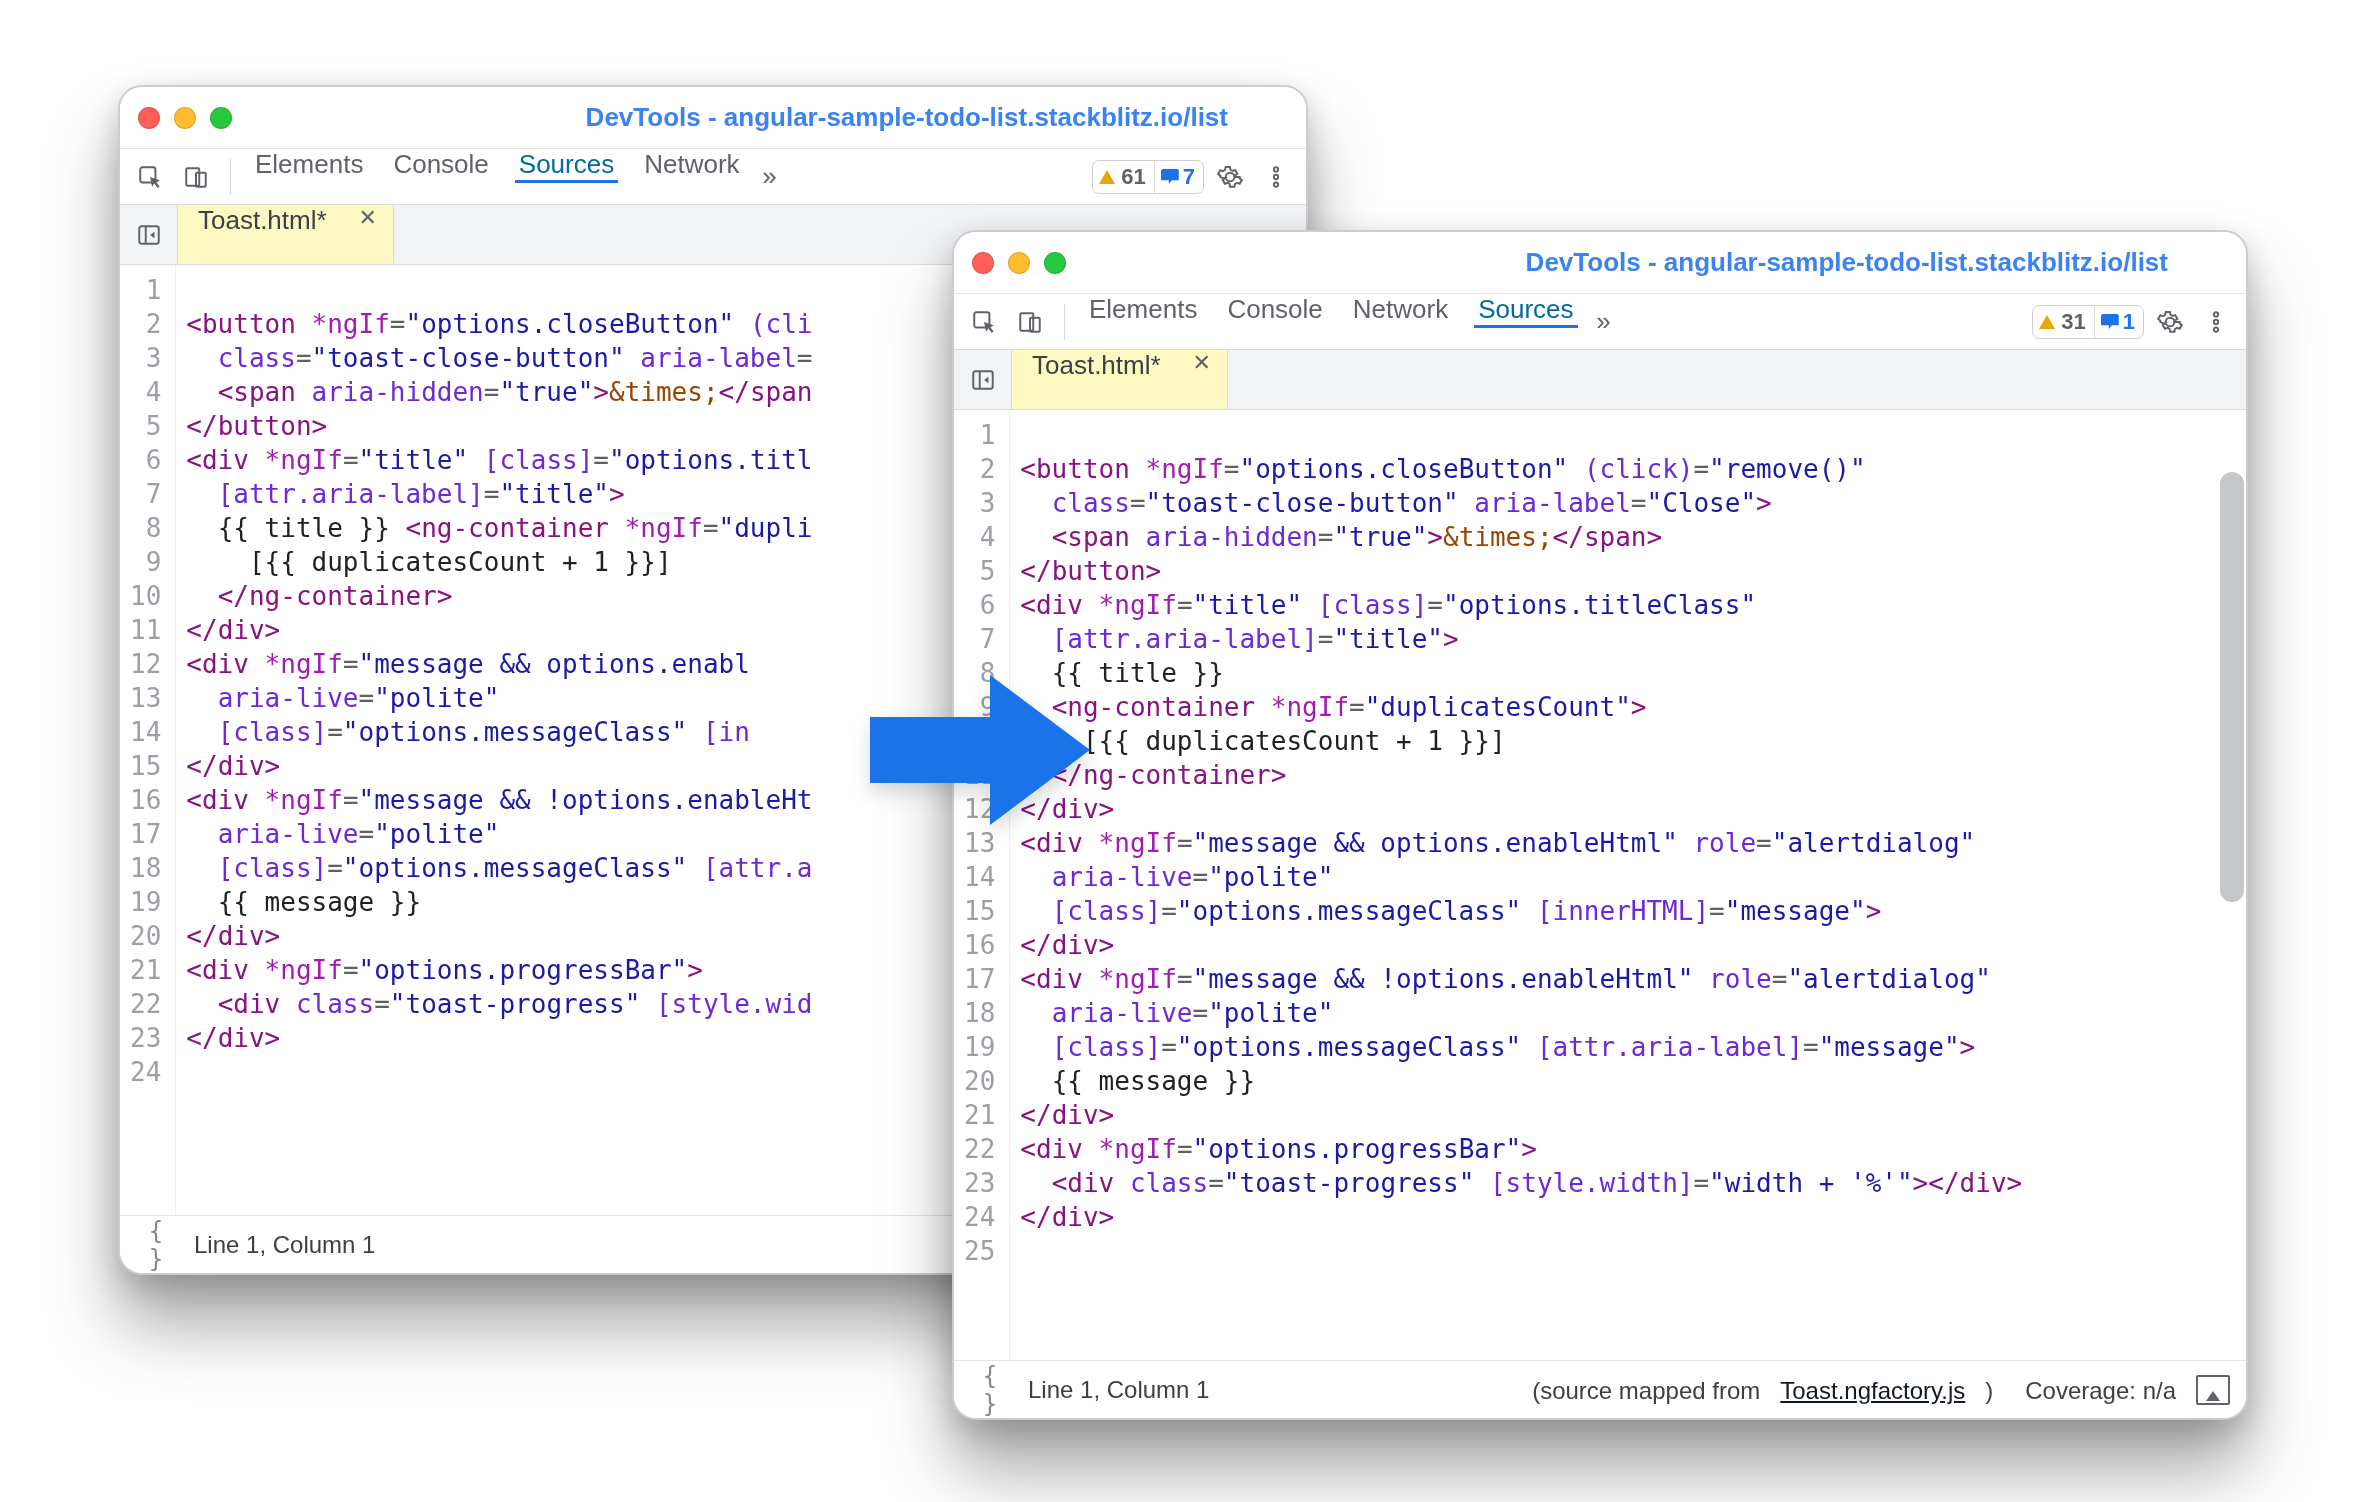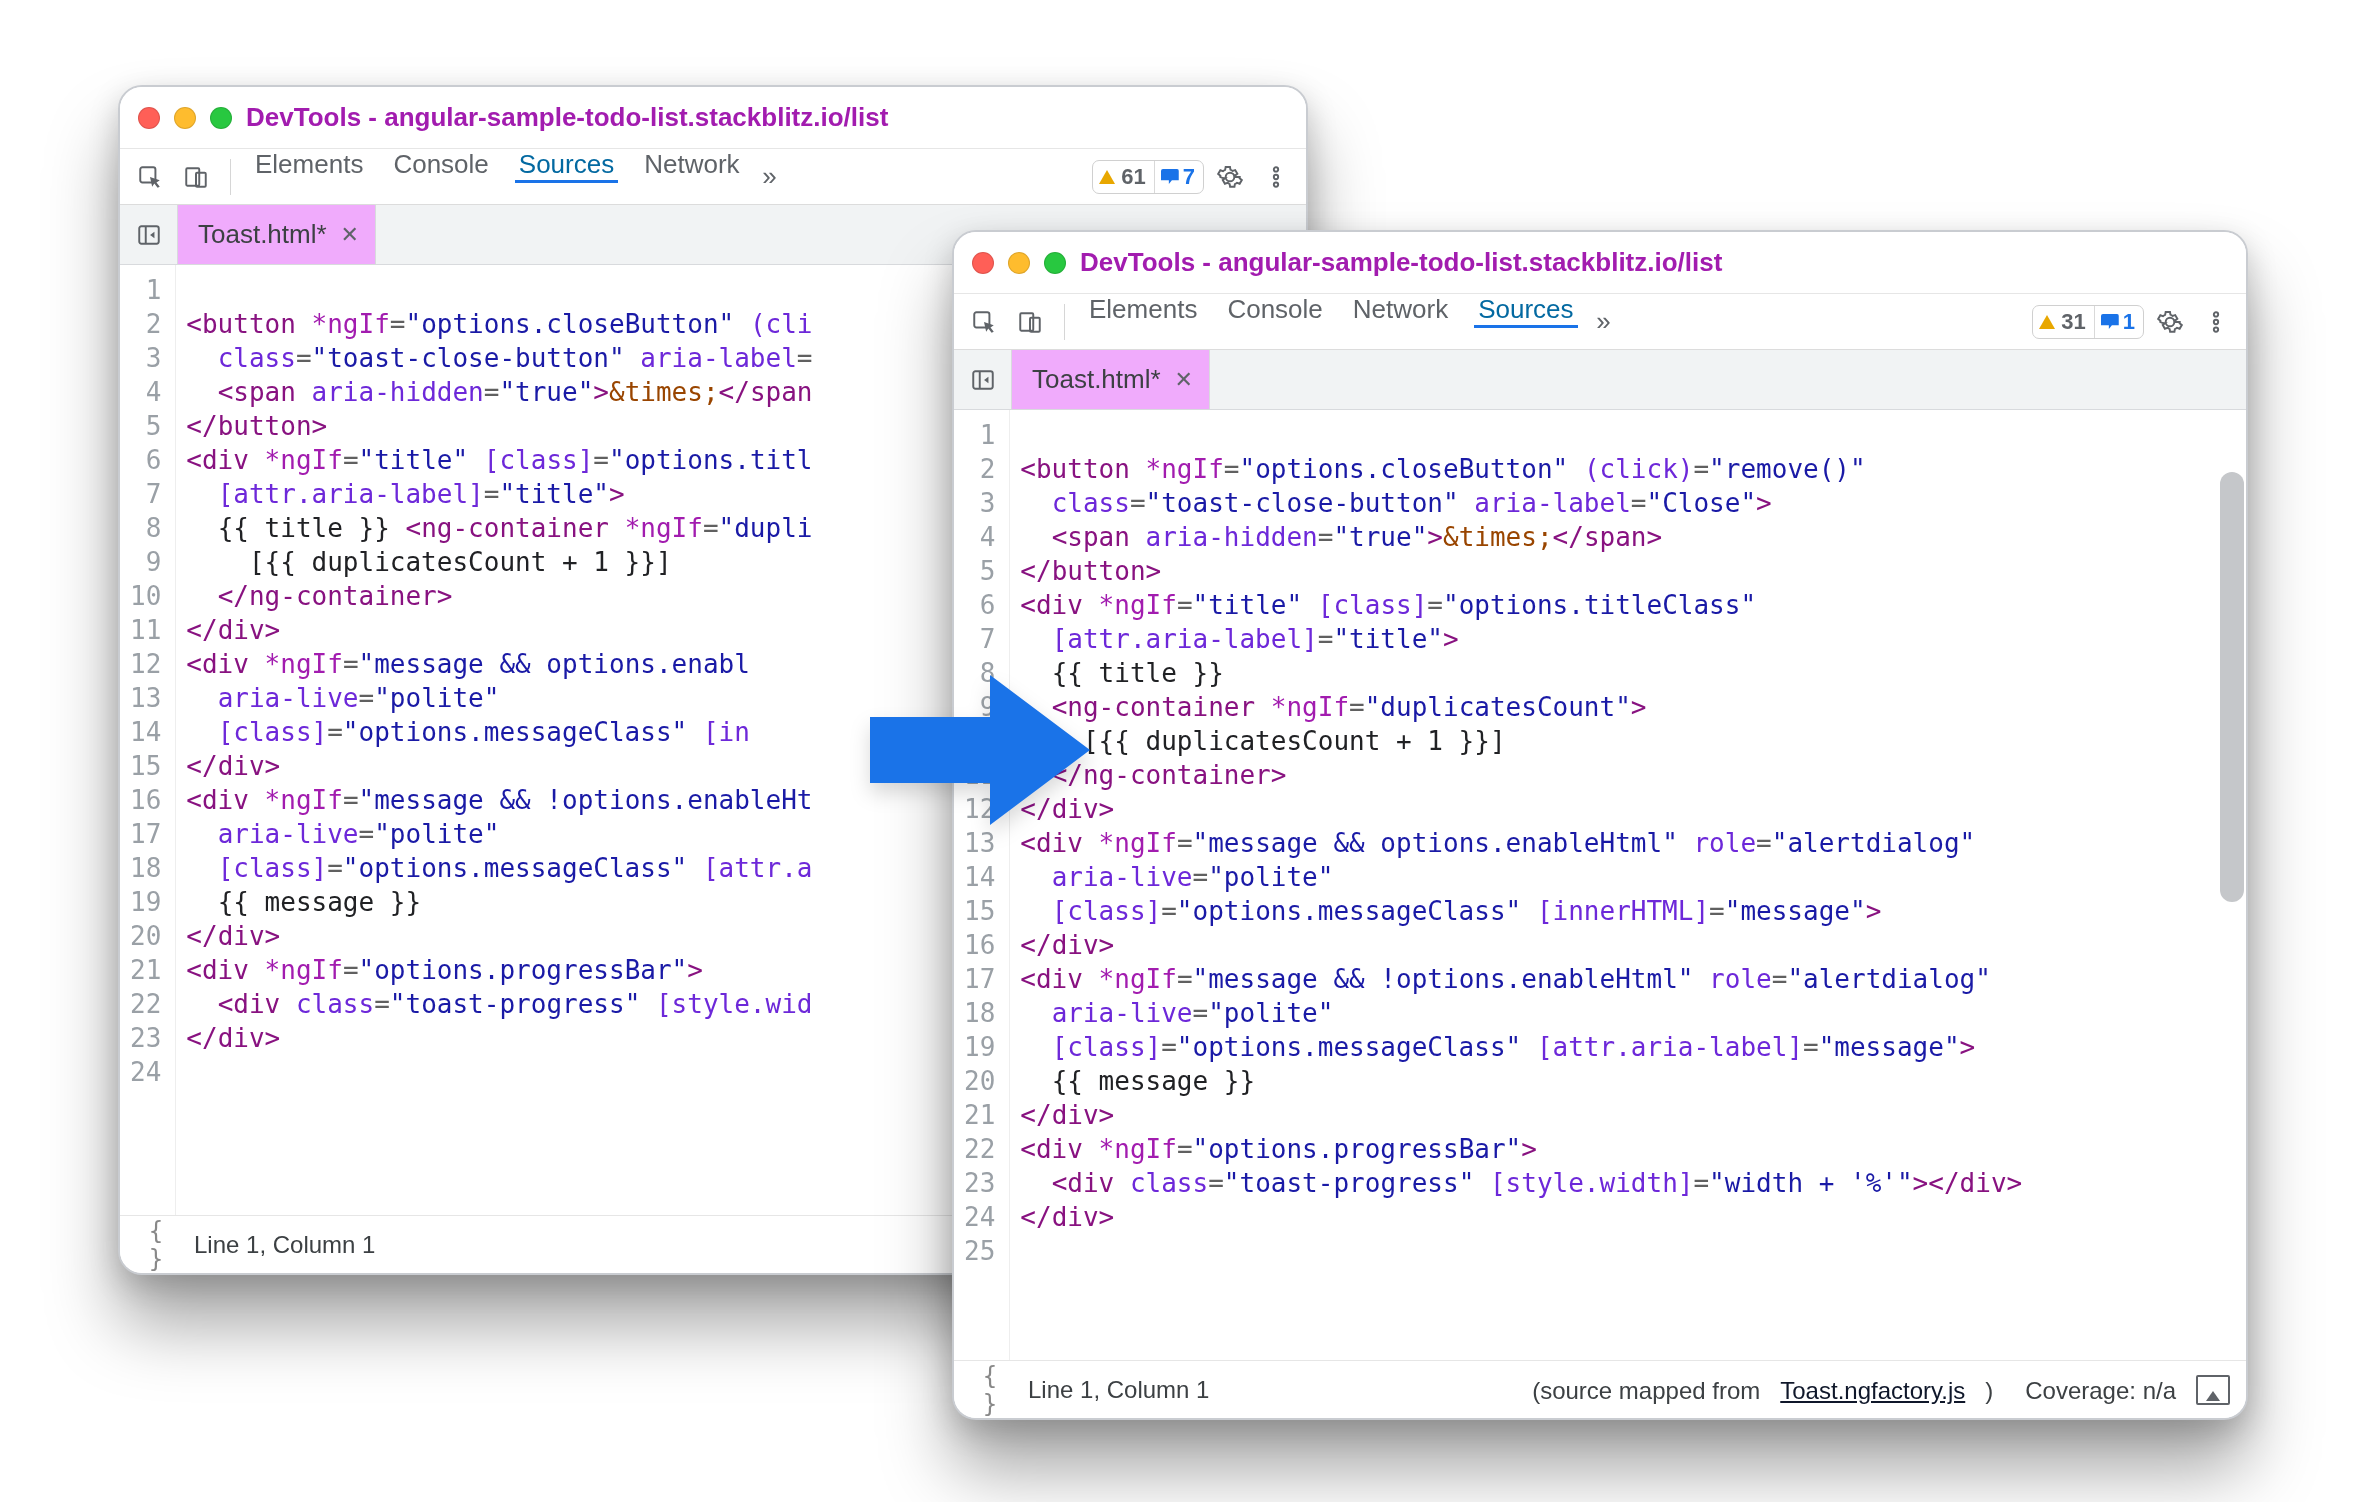--- a/index.html
+++ b/index.html
@@ -30,21 +30,21 @@
     padding: 0 18px;
     gap: 14px;
     border-bottom: 1px solid #e6e6e6;
     background: #fff;
   }
   .traffic { display: flex; align-items: center; gap: 14px; }
   .dot { width: 22px; height: 22px; border-radius: 50%; border: 1px solid rgba(0,0,0,.12); }
   .red    { background: #ff5f57; }
   .yellow { background: #febc2e; }
   .green  { background: #28c840; }
-  .title  { flex: 1; text-align: left; font-size: 26px; font-weight: 600; color: #a21caf; padding-right: 60px; white-space: nowrap; overflow: hidden; text-overflow: ellipsis; }
+  .title  { flex: 1; text-align: right; font-size: 26px; font-weight: 600; color: #3b82f6; padding-right: 60px; white-space: nowrap; overflow: hidden; text-overflow: ellipsis; }
 
   .toolbar {
     display: flex; align-items: center;
     height: 56px; padding: 0 10px; gap: 6px;
     border-bottom: 1px solid #dcdcdc;
     background: #fff;
     position: relative;
   }
   .tb-ico {
     width: 40px; height: 40px;
@@ -90,24 +90,24 @@
     display: flex; align-items: stretch;
     height: 60px; background: #f1f3f4;
     border-bottom: 1px solid #d8dadd;
   }
   .filetab-lead {
     width: 58px; display: flex; align-items: center; justify-content: center;
     border-right: 1px solid #d8dadd;
     color: #5f6368;
   }
   .filetab {
-    display: flex; align-items: center;
-    background: #f0abfc;
+    display: flex; 
+    background: #fef9c3;
     border-right: 1px solid #d8dadd;
-    padding: 0 16px 0 20px; gap: 14px;
+    padding: 0 16px 0 20px; gap: 32px;
     font-size: 26px; color: #3c4043;
   }
   .filetab .close { font-size: 22px; color: #5f6368; cursor: pointer; }
 
   .editor-wrap {
     position: relative;
     height: calc(100% - 62px - 56px - 60px - 58px);
     display: flex;
     font-family: "SF Mono", ui-monospace, Menlo, Consolas, monospace;
     font-size: 26px; line-height: 34px;

